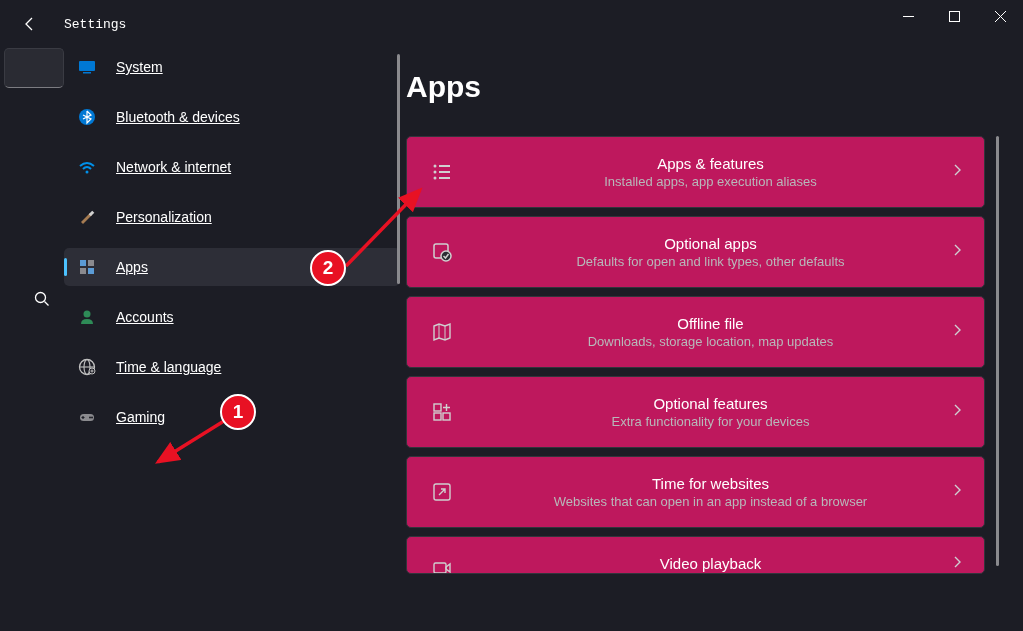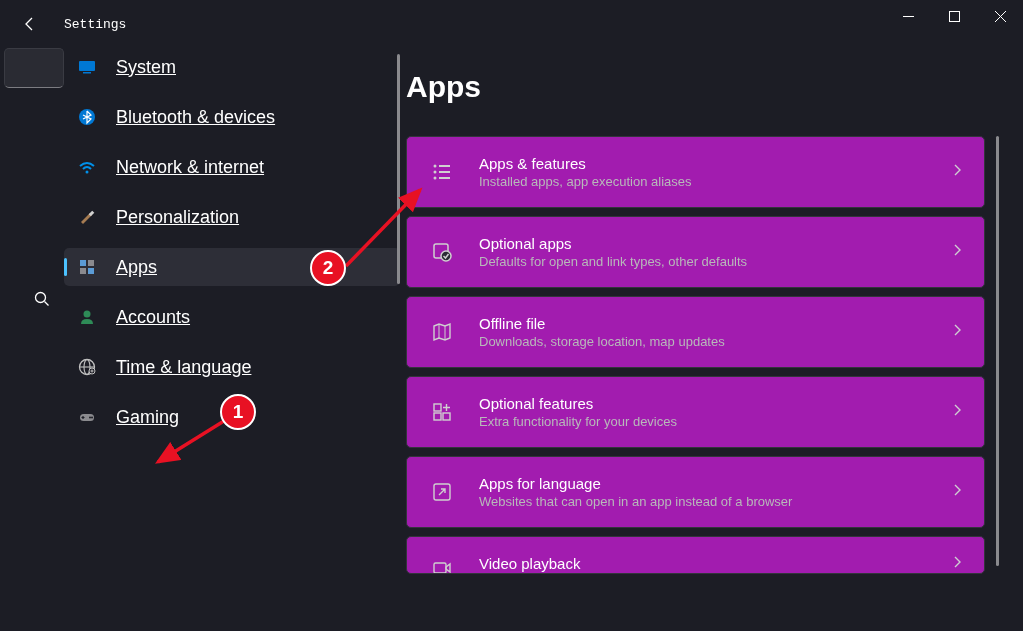--- a/index.html
+++ b/index.html
@@ -68,39 +68,39 @@
   .nav-item.selected {
     background:#2d2e37;
   }
   .nav-item.selected::before{
     content:""; position:absolute; left:0; top:10px; width:3px; height:18px;
     background:#4cc2ff; border-radius:2px;
   }
   .nav-icon {
     width:18px; height:18px; margin-right:20px; display:flex; align-items:center; justify-content:center;
   }
-  .nav-label { font-size:18px; color:#ffffff; }
+  .nav-label { font-size:14px; color:#ffffff; }
 
   
   .main {
     flex:1; padding: 22px 18px 0 36px; position:relative;
   }
   .page-title { font-size:30px; font-weight:600; margin-bottom: 32px; }
   .card-scroll {
     position:relative; padding-right: 20px;
   }
   .main-scrollbar {
     position:absolute; right:6px; top:0; width:3px; height:430px;
     background:#8a8a8e; border-radius:2px;
   }
   .card {
-    background:#a21caf; border:1px solid #33343c; border-radius:5px;
+    background:#be185d; border:1px solid #33343c; border-radius:5px;
     height:72px; margin-bottom:8px;
     display:flex; align-items:center;
-    padding:0 22px; cursor:pointer;
+    padding:0 22px; cursor:pointer;text-align:center;
   }
   .card-icon {
     width:26px; height:26px; margin-right:24px;
     display:flex; align-items:center; justify-content:center;
   }
   .card-text { flex:1; }
   .card-title { font-size:15px; color:#fff; margin-bottom:2px; }
   .card-sub { font-size:13px; color:#b8b8ba; }
   .chev { margin-left: 10px; }
 
@@ -318,21 +318,21 @@
               </svg></span>
           </div>
           <div class="card">
             <span class="card-icon">
               <svg width="22" height="22" viewBox="0 0 22 22">
                 <rect x="3" y="3" width="16" height="16" rx="2" stroke="#d0d0d0" stroke-width="1.4" fill="none"></rect>
                 <path d="M8 14 L14 8 M10 8 L14 8 L14 12" stroke="#d0d0d0" stroke-width="1.4" fill="none"></path>
               </svg>
             </span>
             <span class="card-text">
-              <div class="card-title">Apps for language</div>
+              <div class="card-title">Time for websites</div>
               <div class="card-sub">Websites that can open in an app instead of a browser</div>
             </span>
             <span class="chev"><svg width="10" height="14" viewBox="0 0 10 14">
                 <path d="M3 2 L8 7 L3 12" stroke="#cfcfd2" stroke-width="1.4" fill="none"></path>
               </svg></span>
           </div>
           <div class="card" style="height: 38px; overflow: hidden; align-items: flex-start; padding-top: 18px;">
             <span class="card-icon">
               <svg width="22" height="22" viewBox="0 0 22 22">
                 <rect x="3" y="6" width="12" height="10" rx="1.5" stroke="#d0d0d0" stroke-width="1.4" fill="none"></rect>

